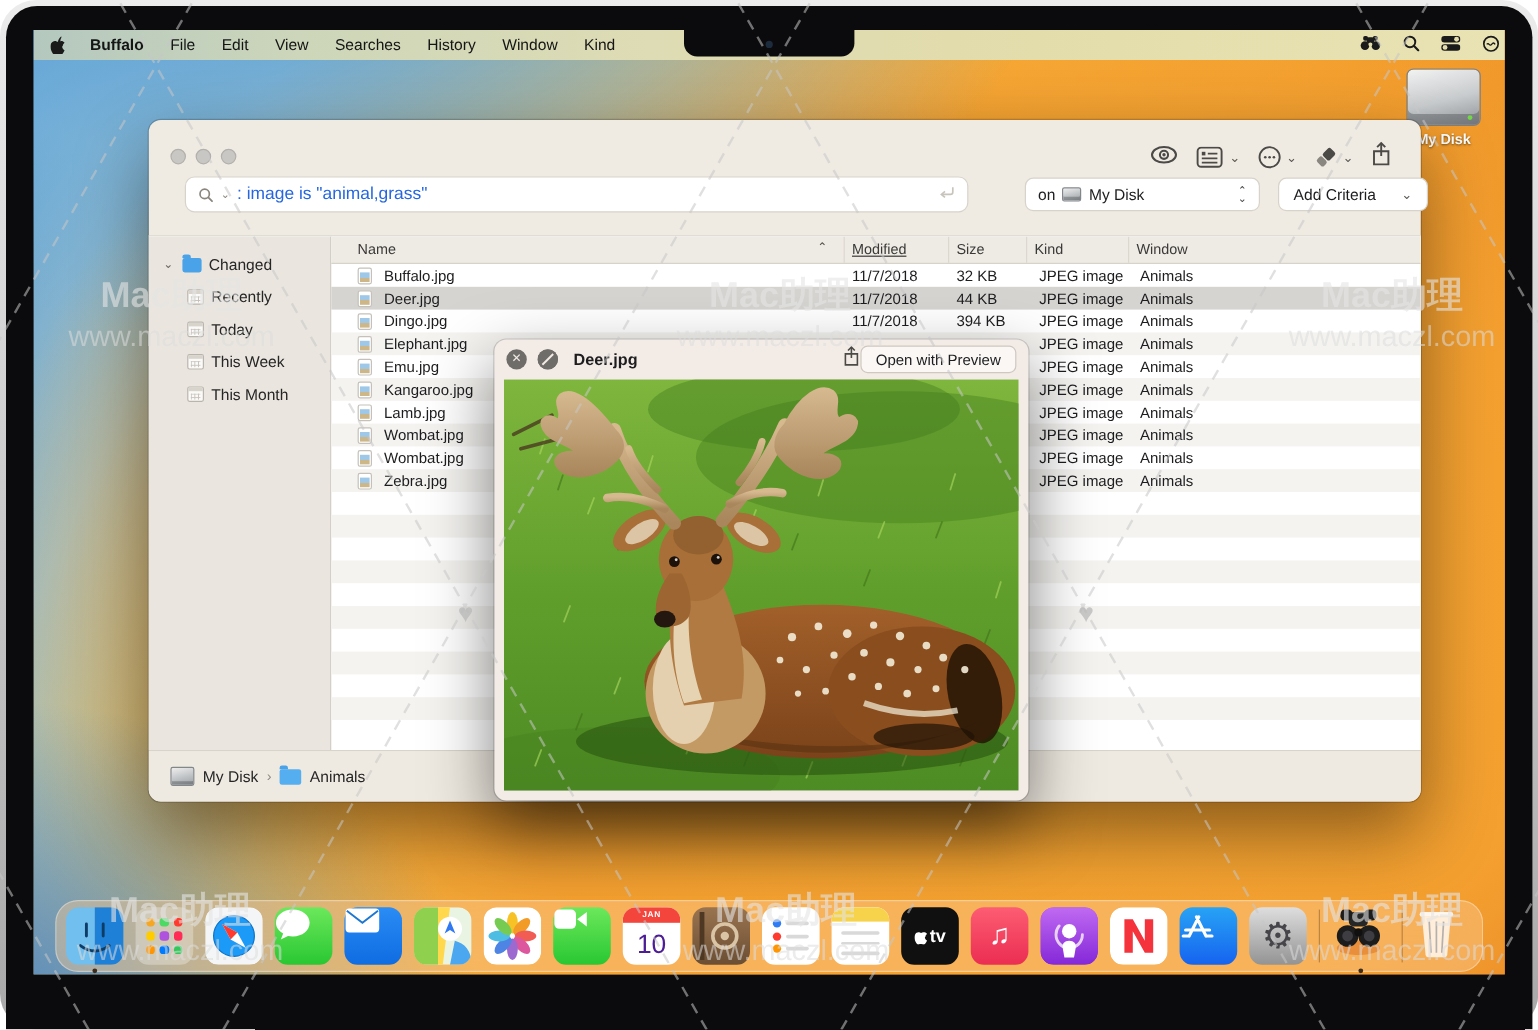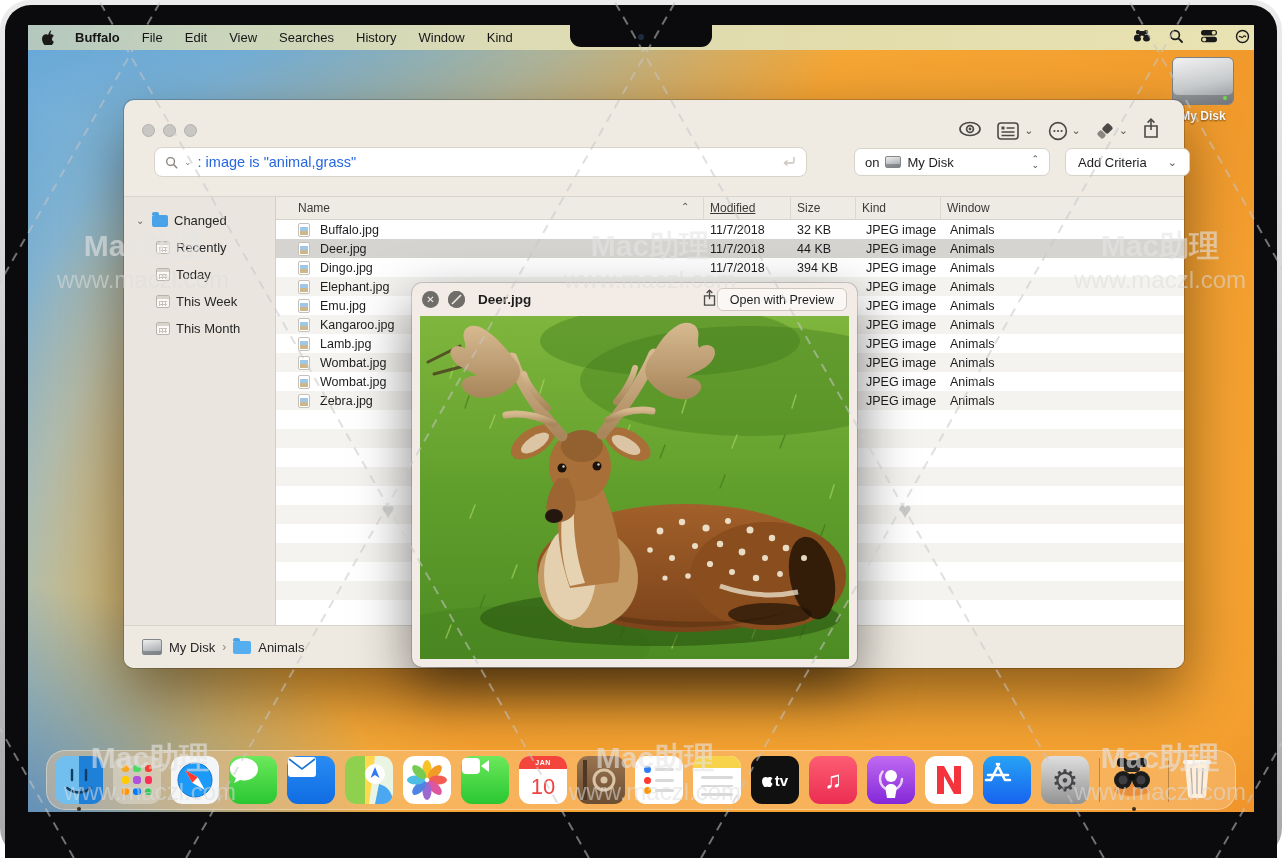--- a/index.html
+++ b/index.html
@@ -108,21 +108,21 @@
 
   .ic-launchpad { background:rgba(255,255,255,.30); }
   .lp-grid { position:absolute; inset:9px; display:grid; grid-template-columns:repeat(3,1fr); gap:4px; }
   .lp-grid span { border-radius:3px; }
   .ic-messages { background:linear-gradient(180deg,#6ce85c,#29c732); }
   .ic-mail { background:linear-gradient(180deg,#2a8cf4,#0f6ce2); }
   .ic-facetime { background:linear-gradient(180deg,#6ce85c,#29c732); }
   .ic-calendar { background:#fff; overflow:hidden; }
   .cal-top { position:absolute; left:0; top:0; right:0; height:13px; background:#f3453c; color:#fff; font-size:7px; font-weight:bold;
      display:flex; align-items:center; justify-content:center; letter-spacing:.5px; }
-  .cal-day { position:absolute; left:0; top:13px; right:0; bottom:0; display:flex; align-items:center; justify-content:center; font-size:22px; color:#ef4444; font-weight:300;}
+  .cal-day { position:absolute; left:0; top:13px; right:0; bottom:0; display:flex; align-items:center; justify-content:center; font-size:22px; color:#4c1d95; font-weight:300;}
   .ic-contacts { background:linear-gradient(180deg,#9a7450,#6b4e33); }
   .ic-reminders { background:#fff; }
   .rem-rows { position:absolute; inset:10px 9px; display:flex; flex-direction:column; justify-content:space-between; }
   .rem-rows div { display:flex; align-items:center; gap:4px; }
   .rem-rows i { width:7px; height:7px; border-radius:50%; }
   .rem-rows b { height:3px; border-radius:2px; background:#d9d9d9; flex:1; }
   .ic-notes { background:#fff; overflow:hidden; }
   .notes-top { position:absolute; left:0; top:0; right:0; height:12px; background:#f7d34c; }
   .notes-lines { position:absolute; left:8px; right:8px; top:20px; display:flex; flex-direction:column; gap:6px; }
   .notes-lines b { height:2.5px; background:#d9d9d9; border-radius:2px; }

